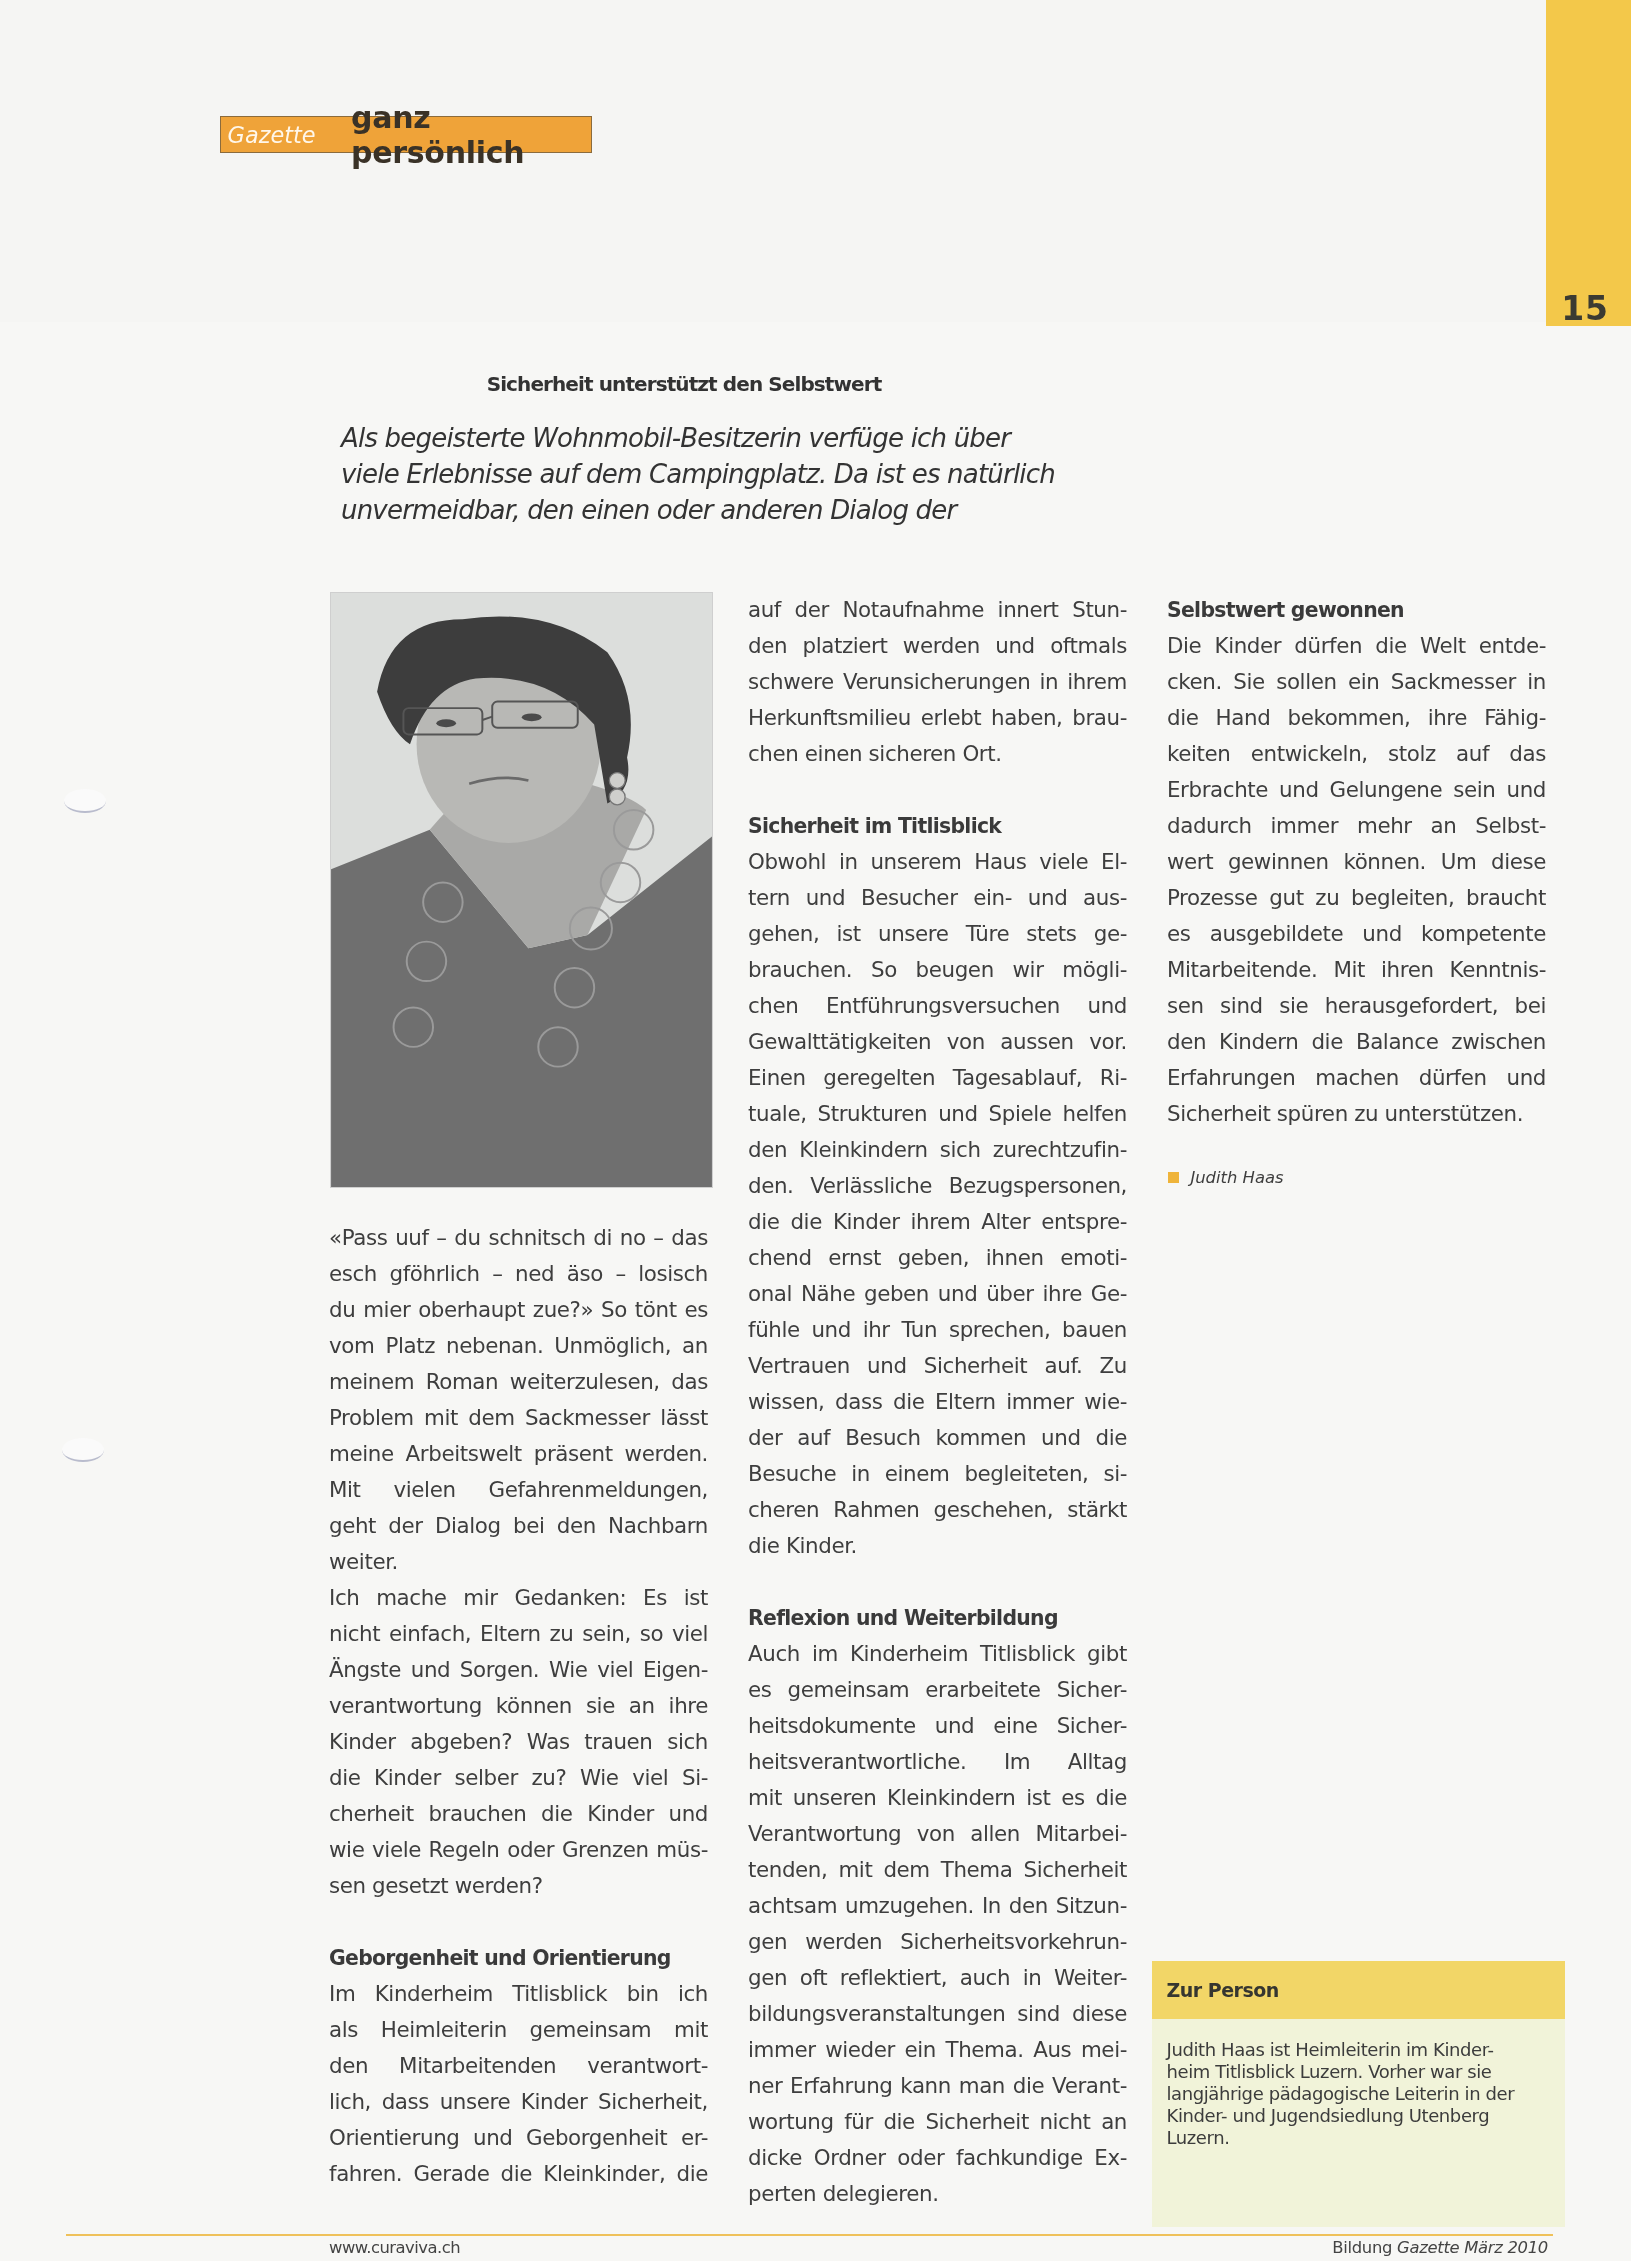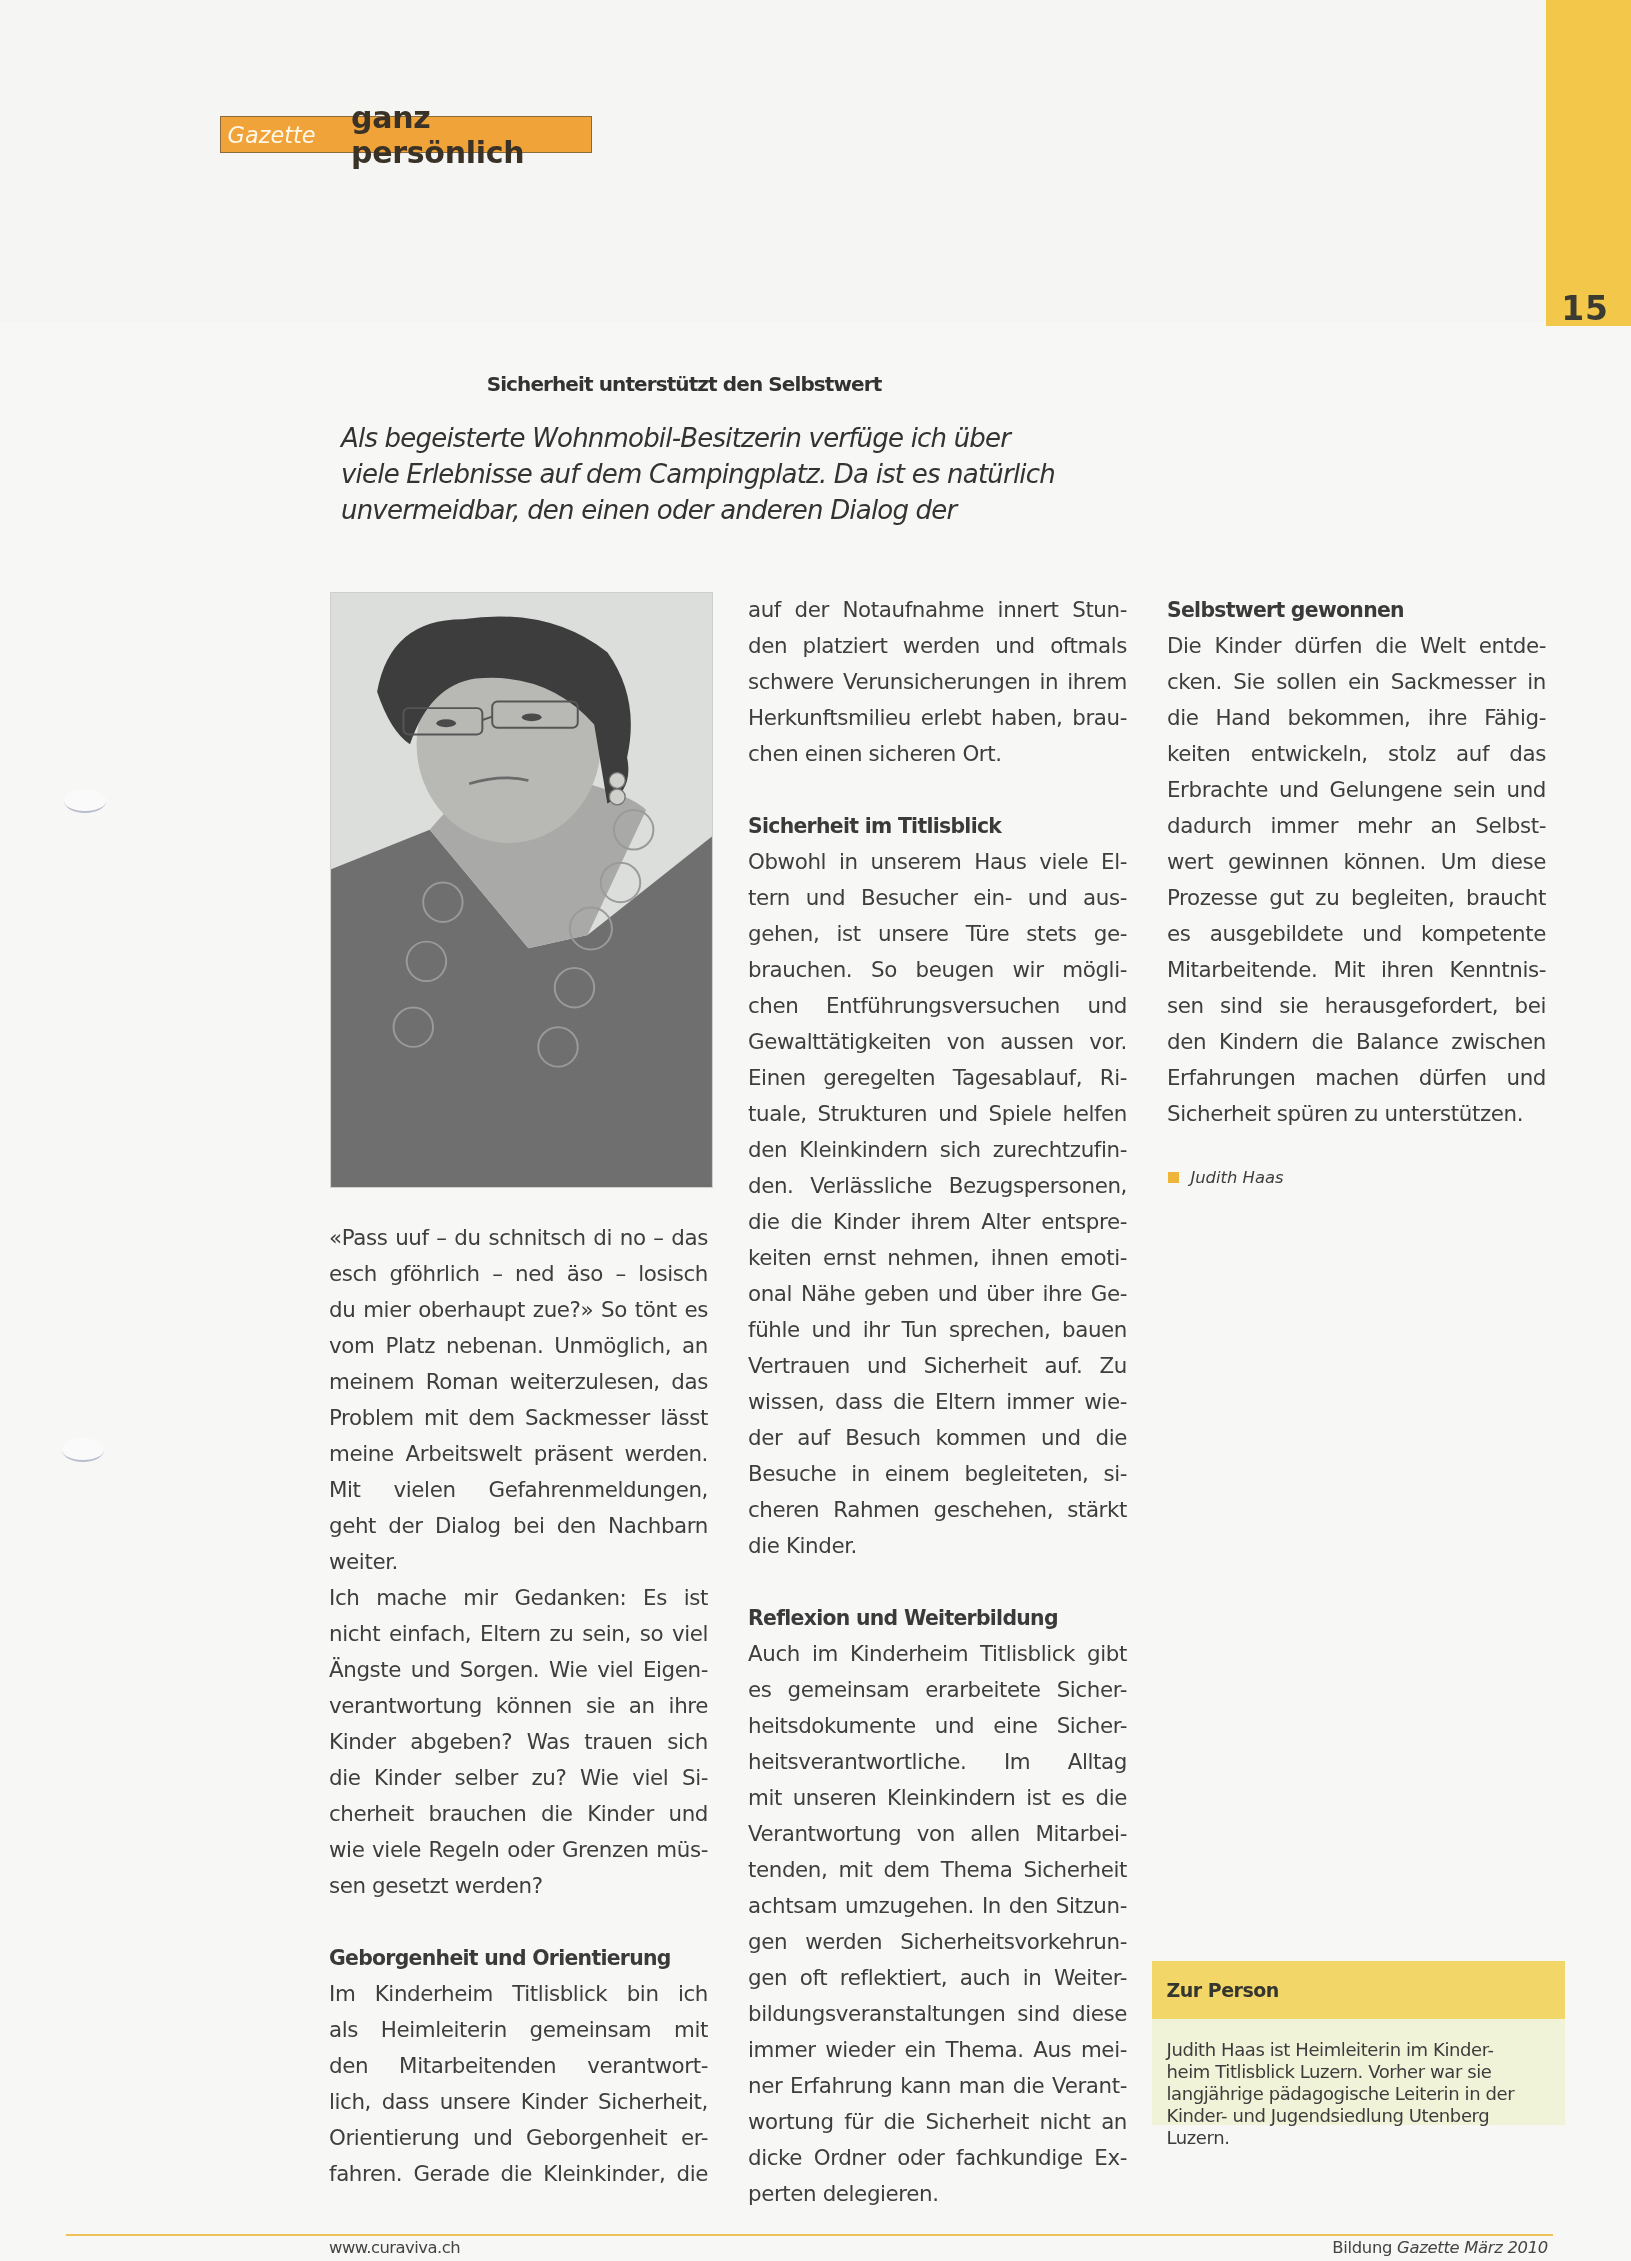--- a/index.html
+++ b/index.html
@@ -63,21 +63,21 @@
   .col-2 { left: 748px; top: 592px; }
   .col-3 { left: 1167px; top: 592px; }
 
   .author {
     position: absolute; left: 1168px; top: 1168px; display: flex; align-items: center;
     font-style: italic; font-size: 16.4px; color: #3e3e3e;
   }
   .author .square { width: 11.2px; height: 11.2px; background: #efb43a; margin-right: 11.2px; }
 
   .infobox {
-    position: absolute; left: 1152px; top: 1961px; width: 413px; height: 164px;
+    position: absolute; left: 1152px; top: 1961px; width: 413px; height: 266px;
     background: #f1f3d9;
   }
   .infobox .header {
     height: 58px; background: #f2d667; display: flex; align-items: center; padding-left: 14.5px;
     font-weight: bold; font-size: 19px; color: #363630; letter-spacing: -0.5px;
   }
   .infobox .body {
     padding: 20px 14.5px 0 14.5px; font-size: 18px; line-height: 22px; color: #3c3c3c; letter-spacing: -0.4px;
   }
   .infobox .body span { display: block; white-space: nowrap; }
@@ -187,21 +187,21 @@
   <span class="line">tern und Besucher ein- und aus-</span>
   <span class="line">gehen, ist unsere Türe stets ge-</span>
   <span class="line">brauchen. So beugen wir mögli-</span>
   <span class="line">chen Entführungsversuchen und</span>
   <span class="line">Gewalttätigkeiten von aussen vor.</span>
   <span class="line">Einen geregelten Tagesablauf, Ri-</span>
   <span class="line">tuale, Strukturen und Spiele helfen</span>
   <span class="line">den Kleinkindern sich zurechtzufin-</span>
   <span class="line">den. Verlässliche Bezugspersonen,</span>
   <span class="line">die die Kinder ihrem Alter entspre-</span>
-  <span class="line">keiten ernst nehmen, ihnen emoti-</span>
+  <span class="line">chend ernst geben, ihnen emoti-</span>
   <span class="line">onal Nähe geben und über ihre Ge-</span>
   <span class="line">fühle und ihr Tun sprechen, bauen</span>
   <span class="line">Vertrauen und Sicherheit auf. Zu</span>
   <span class="line">wissen, dass die Eltern immer wie-</span>
   <span class="line">der auf Besuch kommen und die</span>
   <span class="line">Besuche in einem begleiteten, si-</span>
   <span class="line">cheren Rahmen geschehen, stärkt</span>
   <span class="line last">die Kinder.</span>
   <span class="gap"></span>
   <span class="head">Reflexion und Weiterbildung</span>

